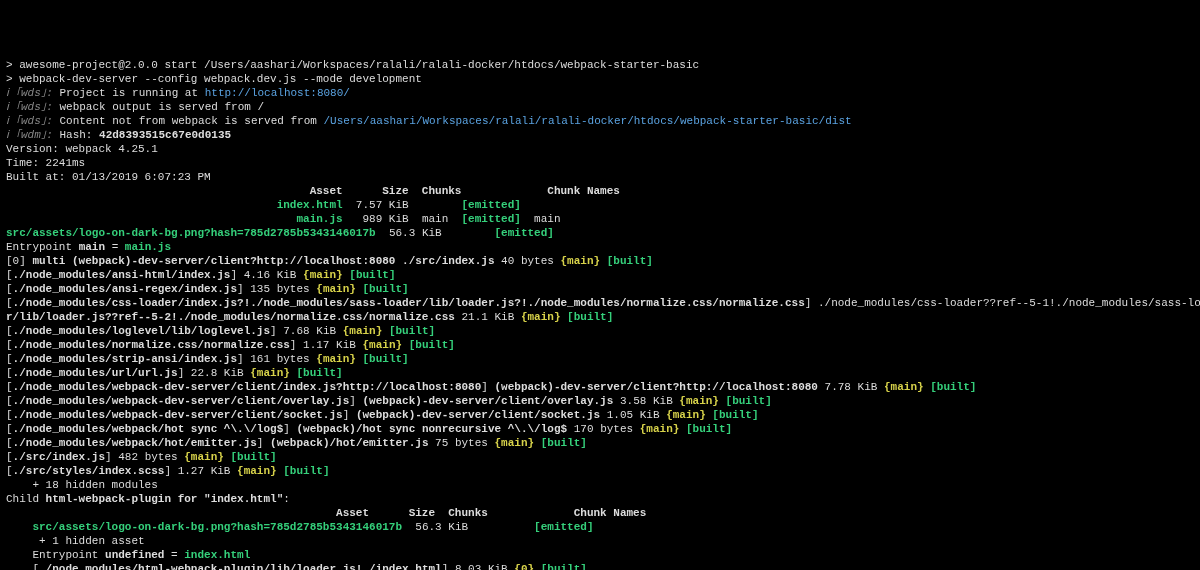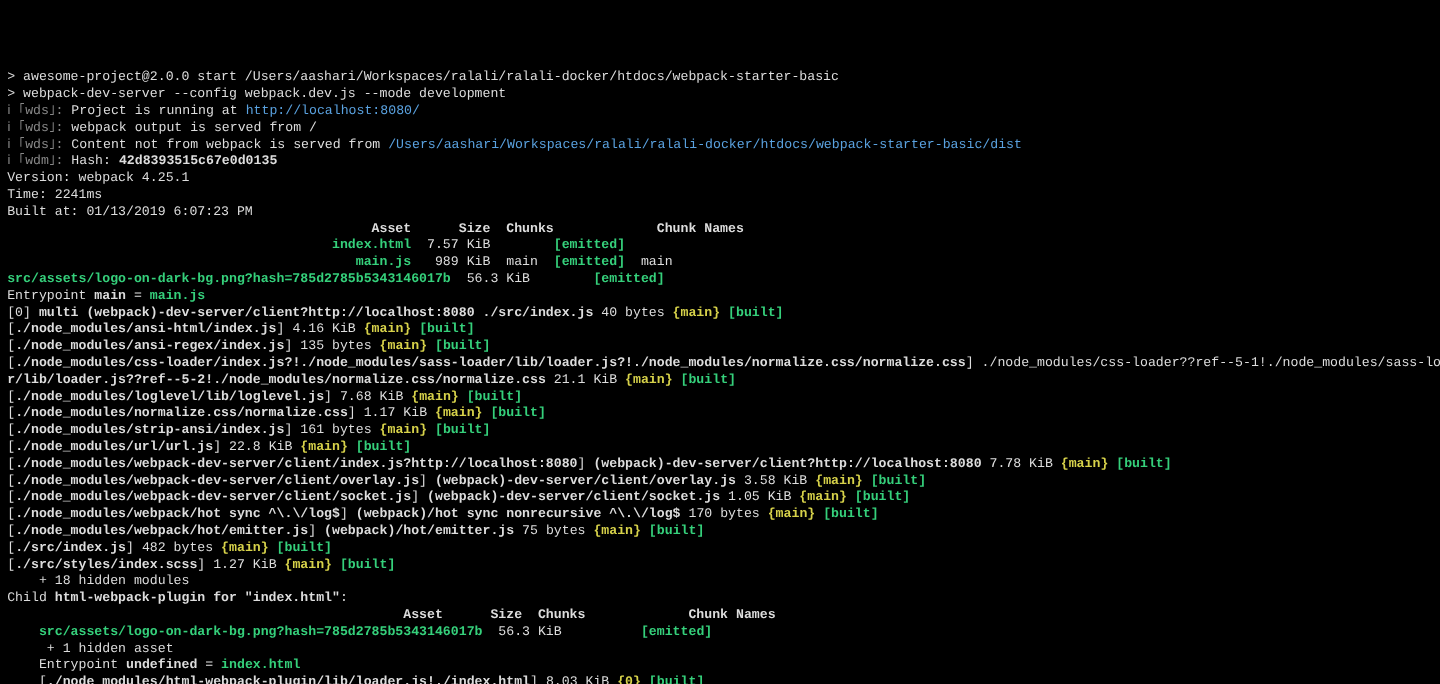--- a/index.html
+++ b/index.html
@@ -12,21 +12,21 @@
     line-height: 14px;
     white-space: pre;
     width: 1200px;
     height: 570px;
     box-sizing: border-box;
     overflow: hidden;
   }
   .green { color: #35d07b; }
   .yellow { color: #d7d24a; }
   .blue { color: #5aa2e0; }
-  .gray { color: #888; }
+  .gray { color: #888; font-style: italic; }
   .white { color: #ddd; }
   .bold { font-weight: bold; }
   .line { display: block; }
 </style>
 </head>
 <body>
 
 
 
 <div id="terminal"><span class="line"><span class="white">&gt; awesome-project@2.0.0 start /Users/aashari/Workspaces/ralali/ralali-docker/htdocs/webpack-starter-basic</span></span><span class="line"><span class="white">&gt; webpack-dev-server --config webpack.dev.js --mode development</span></span><span class="line"></span><span class="line"><span class="gray">ℹ ｢wds｣:</span> <span class="white">Project is running at </span><span class="blue">http://localhost:8080/</span></span><span class="line"><span class="gray">ℹ ｢wds｣:</span> <span class="white">webpack output is served from /</span></span><span class="line"><span class="gray">ℹ ｢wds｣:</span> <span class="white">Content not from webpack is served from </span><span class="blue">/Users/aashari/Workspaces/ralali/ralali-docker/htdocs/webpack-starter-basic/dist</span></span><span class="line"><span class="gray">ℹ ｢wdm｣:</span> <span class="white">Hash: </span><span class="white bold">42d8393515c67e0d0135</span></span><span class="line"><span class="white">Version: webpack 4.25.1</span></span><span class="line"><span class="white">Time: 2241ms</span></span><span class="line"><span class="white">Built at: 01/13/2019 6:07:23 PM</span></span><span class="line"><span class="white bold">                                              Asset      Size  Chunks             Chunk Names</span></span><span class="line"><span class="green bold">                                         index.html</span>  <span class="white">7.57 KiB</span>  <span class="white">    </span>  <span class="green bold">[emitted]</span>  <span class="white"></span></span><span class="line"><span class="green bold">                                            main.js</span>  <span class="white"> 989 KiB</span>  <span class="white">main</span>  <span class="green bold">[emitted]</span>  <span class="white">main</span></span><span class="line"><span class="green bold">src/assets/logo-on-dark-bg.png?hash=785d2785b5343146017b</span>  <span class="white">56.3 KiB</span>  <span class="white">    </span>  <span class="green bold">[emitted]</span>  <span class="white"></span></span><span class="line"><span class="white">Entrypoint </span><span class="white bold">main</span><span class="white"> = </span><span class="green bold">main.js</span></span><span class="line"><span class="white">[0] </span><span class="white bold">multi (webpack)-dev-server/client?http://localhost:8080 ./src/index.js</span><span class="white"> 40 bytes </span><span class="yellow bold">{main}</span><span class="green bold"> [built]</span></span><span class="line"><span class="white">[</span><span class="white bold">./node_modules/ansi-html/index.js</span><span class="white">]</span><span class="white"> 4.16 KiB </span><span class="yellow bold">{main}</span><span class="green bold"> [built]</span></span><span class="line"><span class="white">[</span><span class="white bold">./node_modules/ansi-regex/index.js</span><span class="white">]</span><span class="white"> 135 bytes </span><span class="yellow bold">{main}</span><span class="green bold"> [built]</span></span><span class="line"><span class="white">[</span><span class="white bold">./node_modules/css-loader/index.js?!./node_modules/sass-loader/lib/loader.js?!./node_modules/normalize.css/normalize.css</span><span class="white">]</span><span class="white"> ./node_modules/css-loader??ref--5-1!./node_modules/sass-loade</span></span><span class="line"><span class="white bold">r/lib/loader.js??ref--5-2!./node_modules/normalize.css/normalize.css</span><span class="white"> 21.1 KiB </span><span class="yellow bold">{main}</span><span class="green bold"> [built]</span></span><span class="line"><span class="white">[</span><span class="white bold">./node_modules/loglevel/lib/loglevel.js</span><span class="white">]</span><span class="white"> 7.68 KiB </span><span class="yellow bold">{main}</span><span class="green bold"> [built]</span></span><span class="line"><span class="white">[</span><span class="white bold">./node_modules/normalize.css/normalize.css</span><span class="white">]</span><span class="white"> 1.17 KiB </span><span class="yellow bold">{main}</span><span class="green bold"> [built]</span></span><span class="line"><span class="white">[</span><span class="white bold">./node_modules/strip-ansi/index.js</span><span class="white">]</span><span class="white"> 161 bytes </span><span class="yellow bold">{main}</span><span class="green bold"> [built]</span></span><span class="line"><span class="white">[</span><span class="white bold">./node_modules/url/url.js</span><span class="white">]</span><span class="white"> 22.8 KiB </span><span class="yellow bold">{main}</span><span class="green bold"> [built]</span></span><span class="line"><span class="white">[</span><span class="white bold">./node_modules/webpack-dev-server/client/index.js?http://localhost:8080</span><span class="white">]</span><span class="white bold"> (webpack)-dev-server/client?http://localhost:8080</span><span class="white"> 7.78 KiB </span><span class="yellow bold">{main}</span><span class="green bold"> [built]</span></span><span class="line"><span class="white">[</span><span class="white bold">./node_modules/webpack-dev-server/client/overlay.js</span><span class="white">]</span><span class="white bold"> (webpack)-dev-server/client/overlay.js</span><span class="white"> 3.58 KiB </span><span class="yellow bold">{main}</span><span class="green bold"> [built]</span></span><span class="line"><span class="white">[</span><span class="white bold">./node_modules/webpack-dev-server/client/socket.js</span><span class="white">]</span><span class="white bold"> (webpack)-dev-server/client/socket.js</span><span class="white"> 1.05 KiB </span><span class="yellow bold">{main}</span><span class="green bold"> [built]</span></span><span class="line"><span class="white">[</span><span class="white bold">./node_modules/webpack/hot sync ^\.\/log$</span><span class="white">]</span><span class="white bold"> (webpack)/hot sync nonrecursive ^\.\/log$</span><span class="white"> 170 bytes </span><span class="yellow bold">{main}</span><span class="green bold"> [built]</span></span><span class="line"><span class="white">[</span><span class="white bold">./node_modules/webpack/hot/emitter.js</span><span class="white">]</span><span class="white bold"> (webpack)/hot/emitter.js</span><span class="white"> 75 bytes </span><span class="yellow bold">{main}</span><span class="green bold"> [built]</span></span><span class="line"><span class="white">[</span><span class="white bold">./src/index.js</span><span class="white">]</span><span class="white"> 482 bytes </span><span class="yellow bold">{main}</span><span class="green bold"> [built]</span></span><span class="line"><span class="white">[</span><span class="white bold">./src/styles/index.scss</span><span class="white">]</span><span class="white"> 1.27 KiB </span><span class="yellow bold">{main}</span><span class="green bold"> [built]</span></span><span class="line"><span class="white">    + 18 hidden modules</span></span><span class="line"><span class="white">Child </span><span class="white bold">html-webpack-plugin for "index.html"</span><span class="white">:</span></span><span class="line"><span class="white bold">                                                  Asset      Size  Chunks             Chunk Names</span></span><span class="line"><span class="green bold">    src/assets/logo-on-dark-bg.png?hash=785d2785b5343146017b</span>  <span class="white">56.3 KiB</span>          <span class="green bold">[emitted]</span></span><span class="line"><span class="white">     + 1 hidden asset</span></span><span class="line"><span class="white">    Entrypoint </span><span class="white bold">undefined</span><span class="white"> = </span><span class="green bold">index.html</span></span><span class="line"><span class="white">    [</span><span class="white bold">./node_modules/html-webpack-plugin/lib/loader.js!./index.html</span><span class="white">]</span><span class="white"> 8.03 KiB </span><span class="yellow bold">{0}</span><span class="green bold"> [built]</span></span></div>

